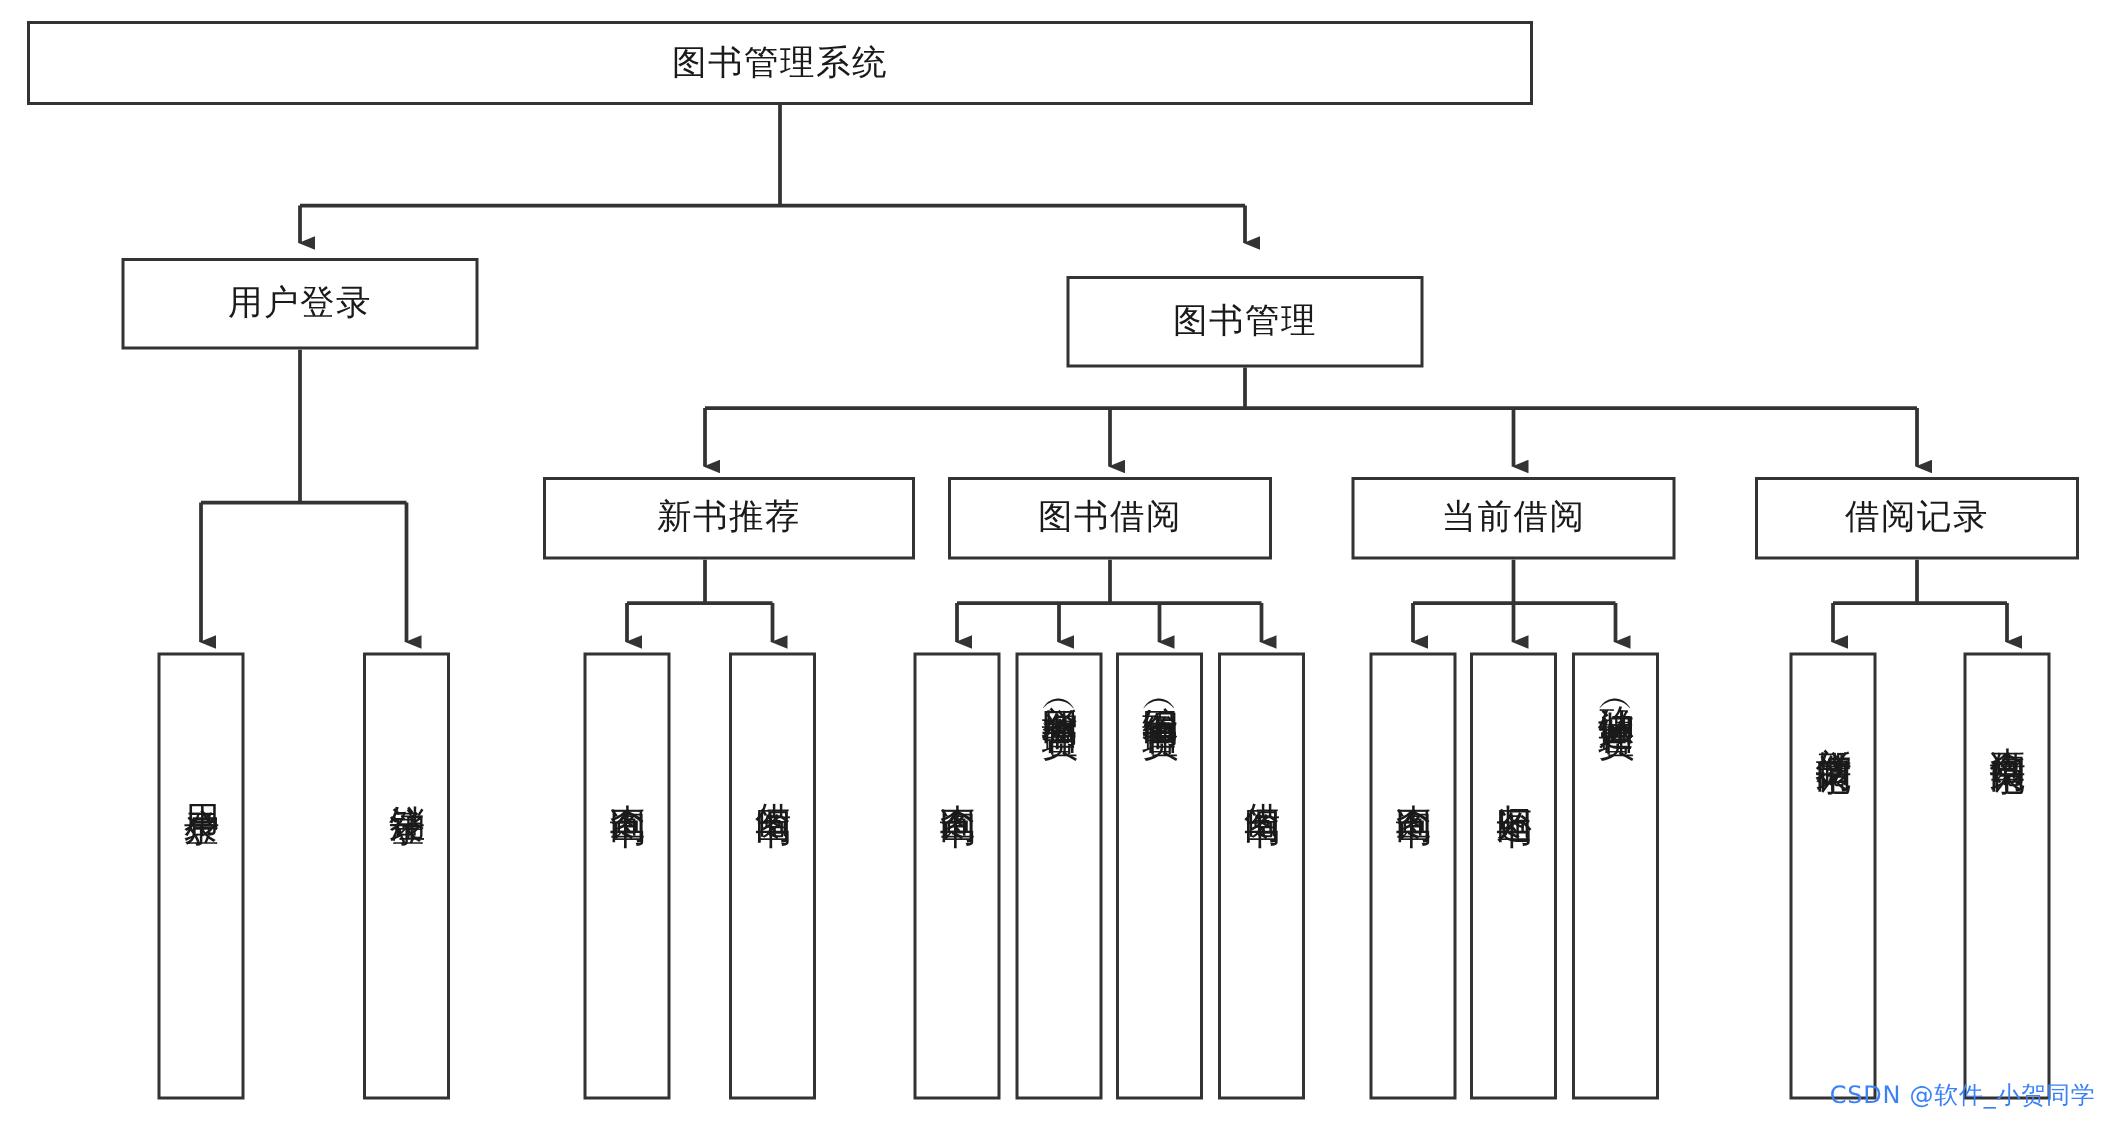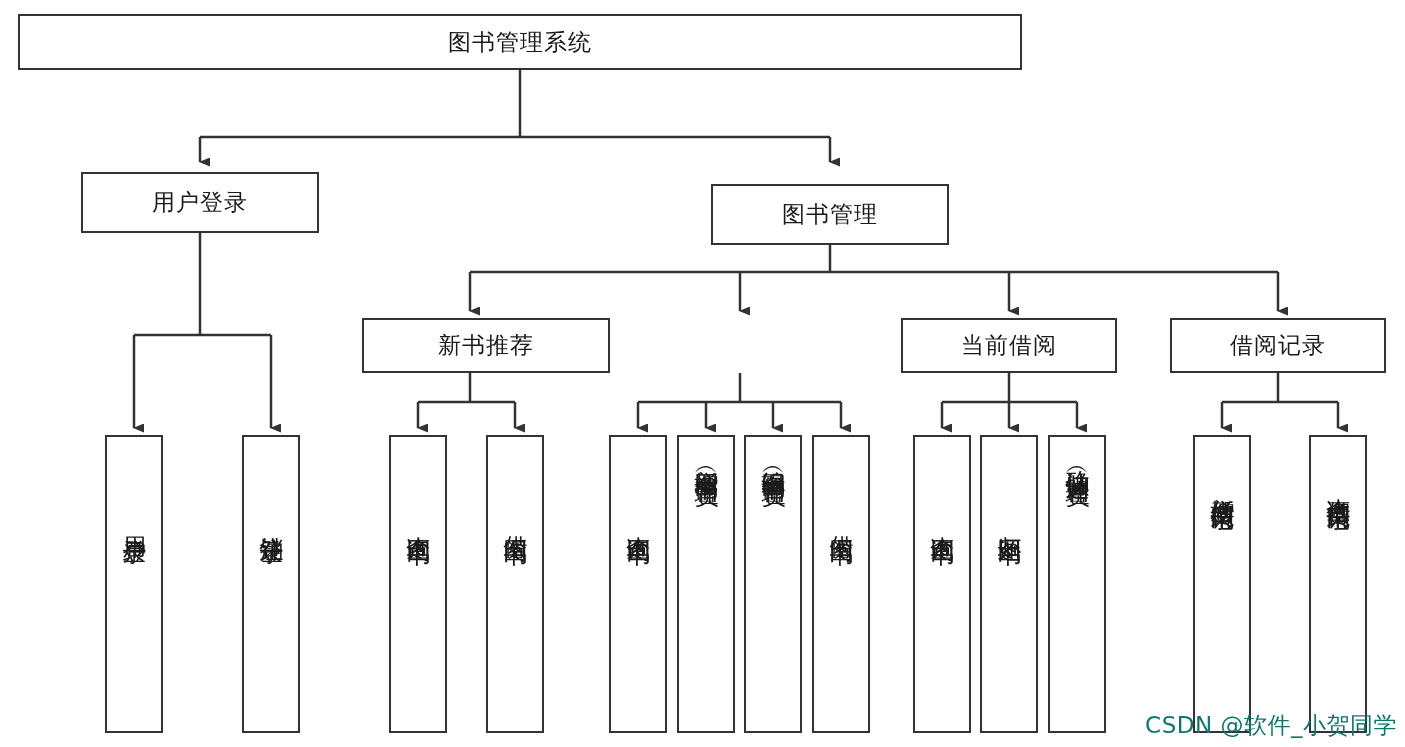--- a/index.html
+++ b/index.html
@@ -56,22 +56,22 @@
     text-orientation: upright;
     font-size: 24px;
     line-height: 1.12;
     letter-spacing: 2px;
     white-space: nowrap;
   }
   #watermark {
     position: absolute;
     right: 8px;
     bottom: 6px;
-    font-size: 23px;
-    color: #0f766e;
+    font-size: 16px;
+    color: #3b82f6;
     letter-spacing: 0.5px;
     white-space: nowrap;
     font-family: "DejaVu Sans", "Liberation Sans", sans-serif;
   }
 </style>
 </head>
 <body>
 
 <div id="diagram-root">
 
@@ -134,20 +134,23 @@
   </div>
 
   <div class="node horiz" style="left:711px; top:184px; width:238px; height:61px;">
     <span class="label">图书管理</span>
   </div>
 
   <div class="node horiz" style="left:362px; top:318px; width:248px; height:55px;">
     <span class="label">新书推荐</span>
   </div>
 
+  <div class="node horiz" style="left:632px; top:318px; width:216px; height:55px;">
+    <span class="label">图书借阅</span>
+  </div>
 
   <div class="node horiz" style="left:1170px; top:318px; width:216px; height:55px;">
     <span class="label">借阅记录</span>
   </div>
 
   <div class="node horiz" style="left:901px; top:318px; width:216px; height:55px;">
     <span class="label">当前借阅</span>
   </div>
 
   <div class="node vert" style="left:105px; top:435px; width:58px; height:298px; padding-top:80px;">

